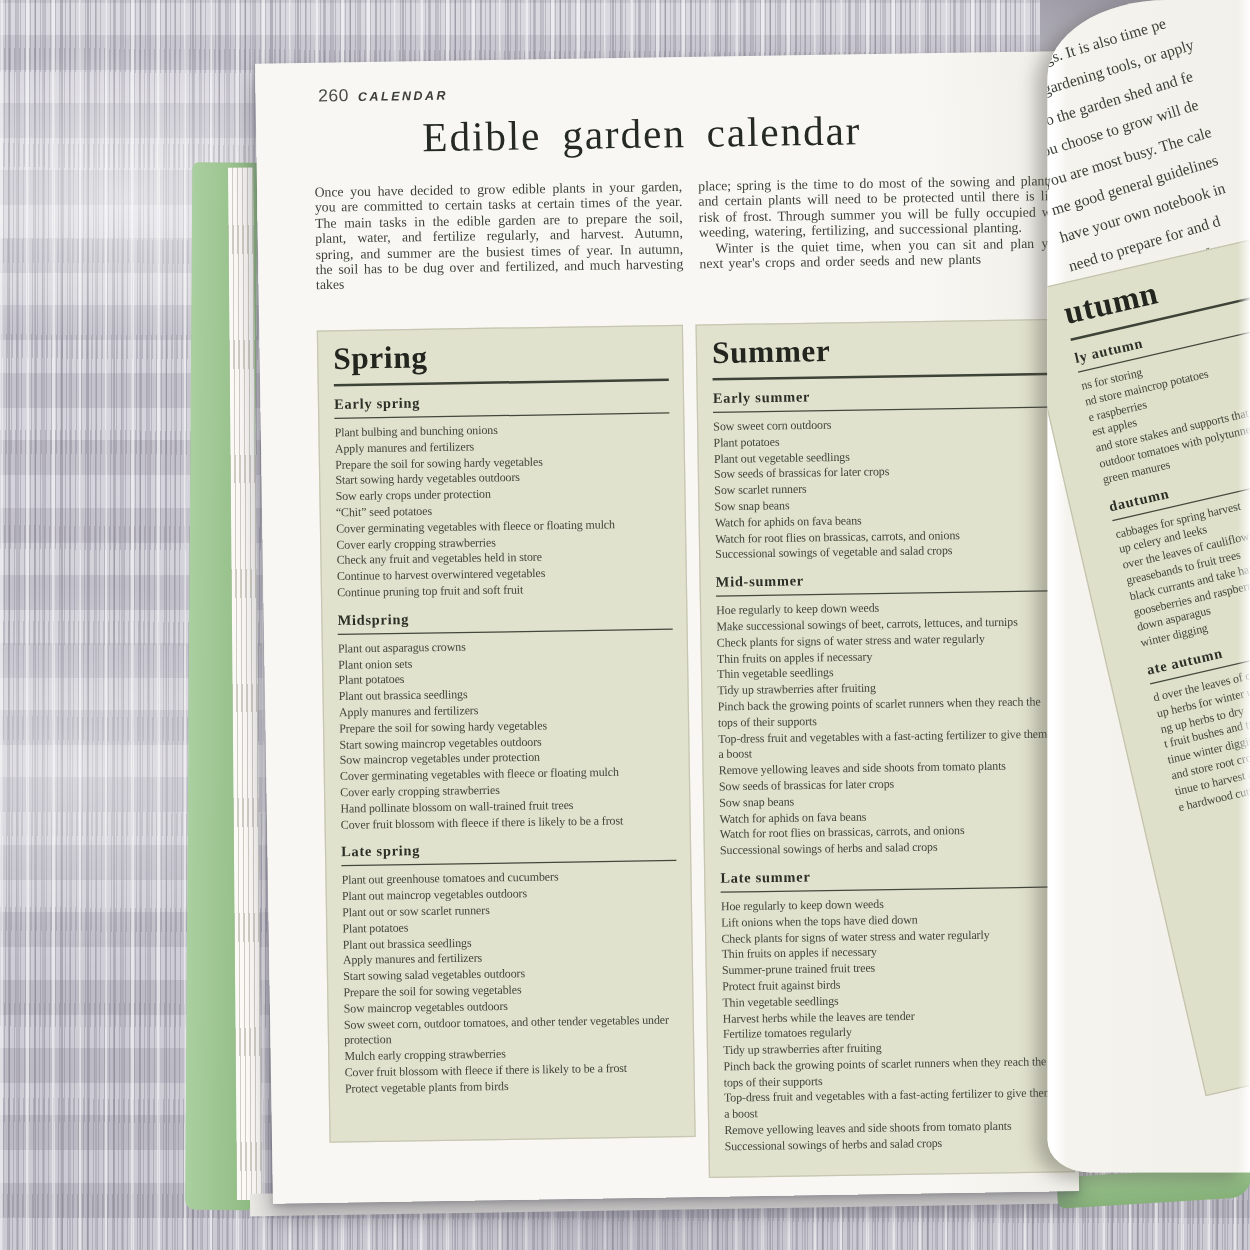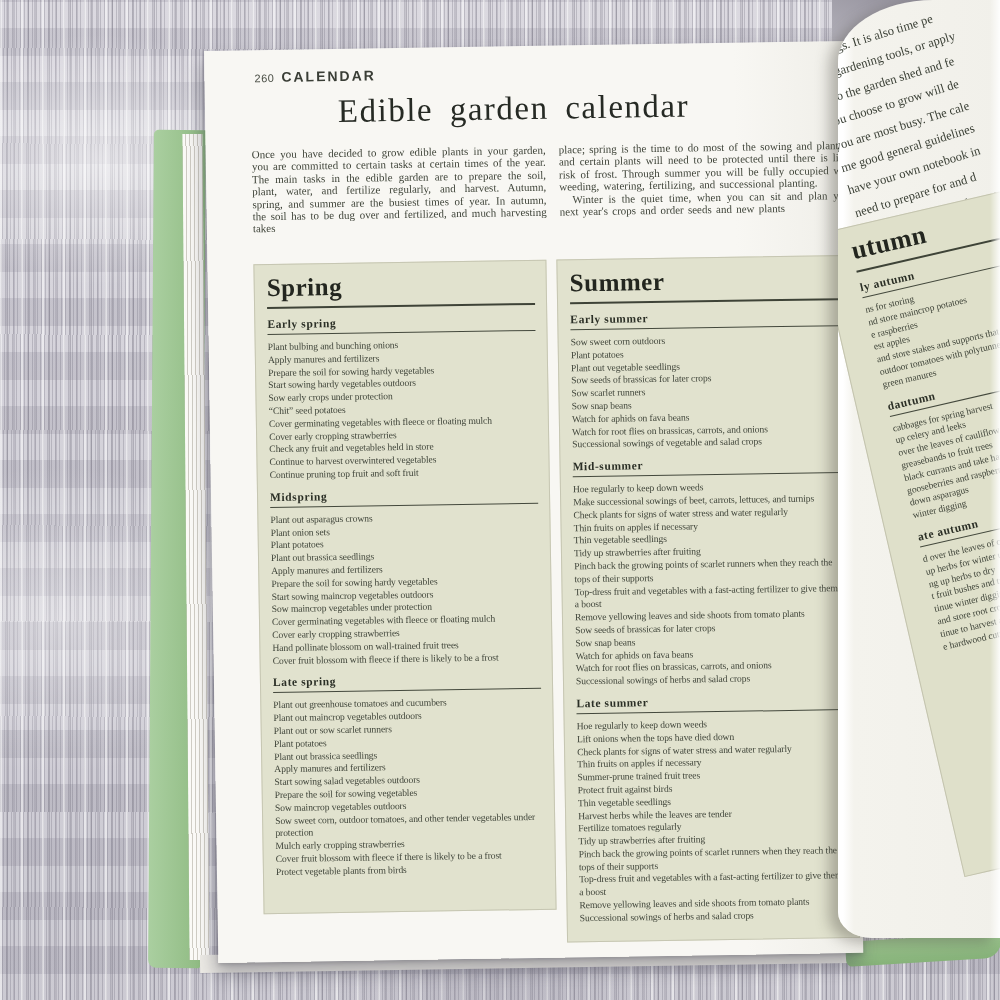--- a/index.html
+++ b/index.html
@@ -47,22 +47,22 @@
     transform:rotate(-3.5deg);transform-origin:0 0;border-radius:0 0 18px 6px;
   }
   
   .left-page{
     position:absolute;left:204px;top:46px;width:645px;height:912px;z-index:3;
     background:linear-gradient(90deg,#f8f7f3 0 82%, #efeee8 100%);
     transform:rotate(-.9deg);transform-origin:50% 0;
     box-shadow:-3px 12px 18px rgba(66,64,78,.4), 0 2px 4px rgba(66,64,78,.25);
   }
   .running-head{position:absolute;left:50px;top:18px;font-family:"Liberation Sans",sans-serif;color:#3a3e36;}
-  .running-head .pagenum{font-size:11px;letter-spacing:.5px;margin-right:7px;color:#4a4e45;}
-  .running-head .section{font-size:14px;font-weight:bold;letter-spacing:2px;}
+  .running-head .pagenum{font-size:14px;letter-spacing:.5px;margin-right:7px;color:#4a4e45;}
+  .running-head .section{font-size:10px;font-weight:bold;letter-spacing:2px;font-style:italic;}
   .page-title{
     position:absolute;left:0;right:28px;top:44px;margin:0;text-align:center;
     font-size:33px;font-weight:400;letter-spacing:1.5px;word-spacing:7px;color:#262a24;
   }
   .intro{position:absolute;left:46px;top:98px;width:601px;display:flex;gap:13px;}
   .intro .col{width:294px;font-size:11px;line-height:12.4px;text-align:justify;color:#3e4338;margin:0;word-spacing:1.5px;}
   .intro .col p{margin:0;}
   .intro .col p.indent{text-indent:13px;}
   
   .cal-box{

